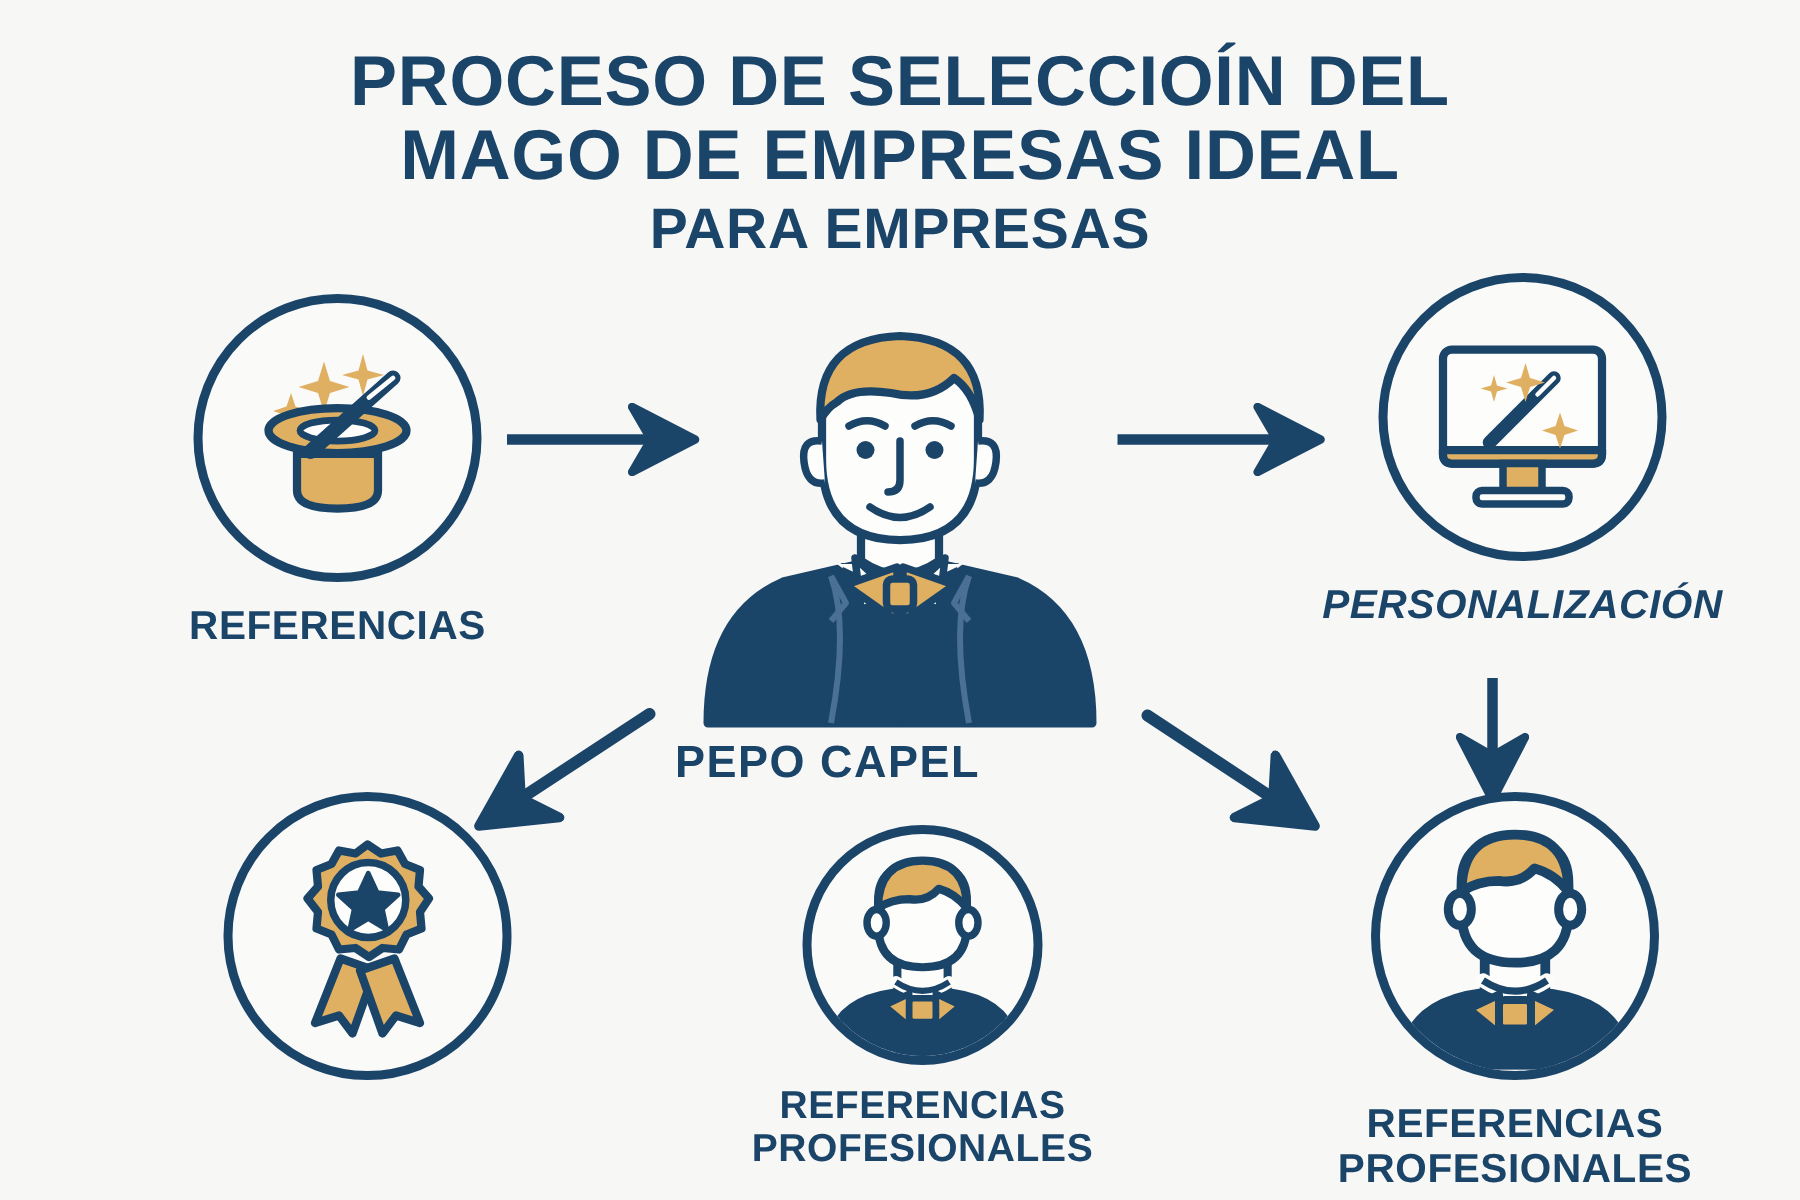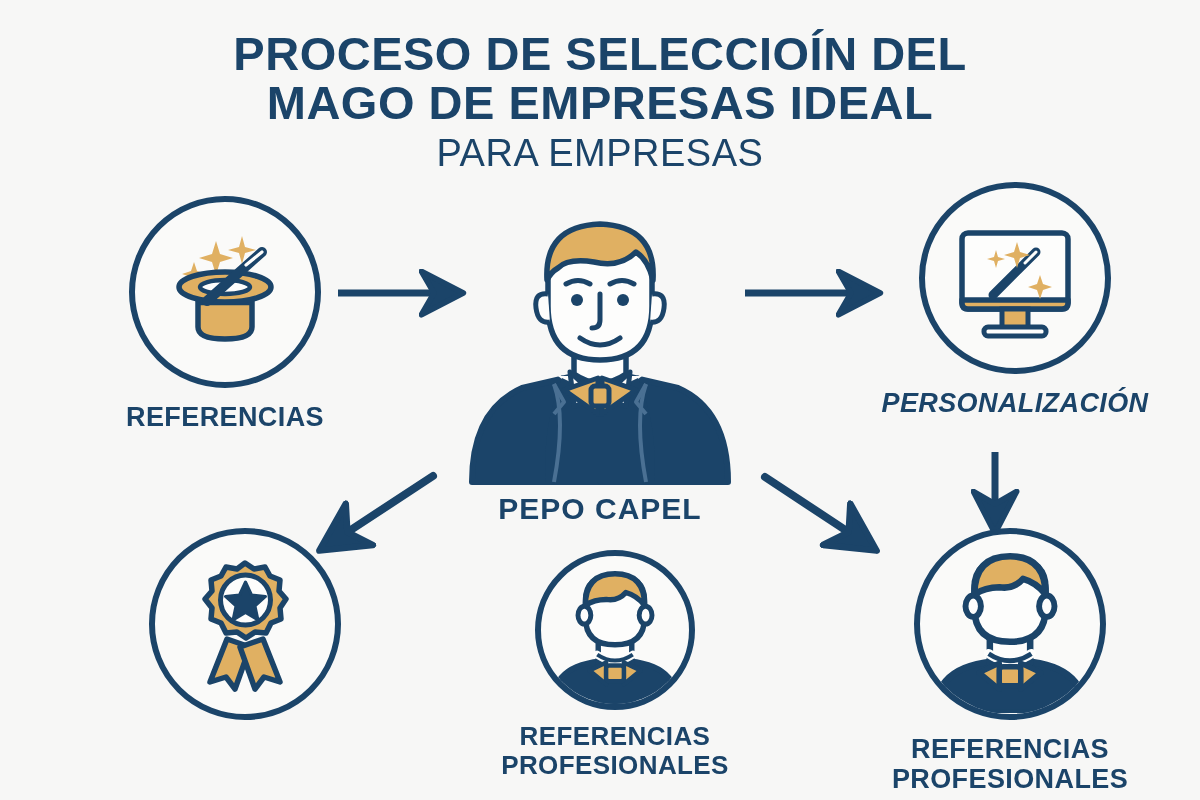--- a/index.html
+++ b/index.html
@@ -37,21 +37,21 @@
   .title-line-2 {
     font-size: 47px;
     font-weight: bold;
     letter-spacing: 0.5px;
     color: #1B4469;
     display: block;
     white-space: nowrap;
   }
   .title-line-3 {
     font-size: 38px;
-    font-weight: normal;
+    font-weight: bold;
     letter-spacing: 0.5px;
     color: #1B4469;
     display: block;
     margin-top: 6px;
     white-space: nowrap;
   }
 
   
   .node {
     position: absolute;
@@ -111,21 +111,20 @@
     font-size: 27px;
     margin-top: 14px;
   }
 
   
   #center-person {
     position: absolute;
     left: 450px;
     top: 210px;
     width: 300px;
-    text-align: center;
   }
   #center-person .person-art {
     width: 300px;
     height: 280px;
     display: block;
   }
   #center-person .center-name {
     font-size: 30px;
     font-weight: bold;
     color: #1B4469;

